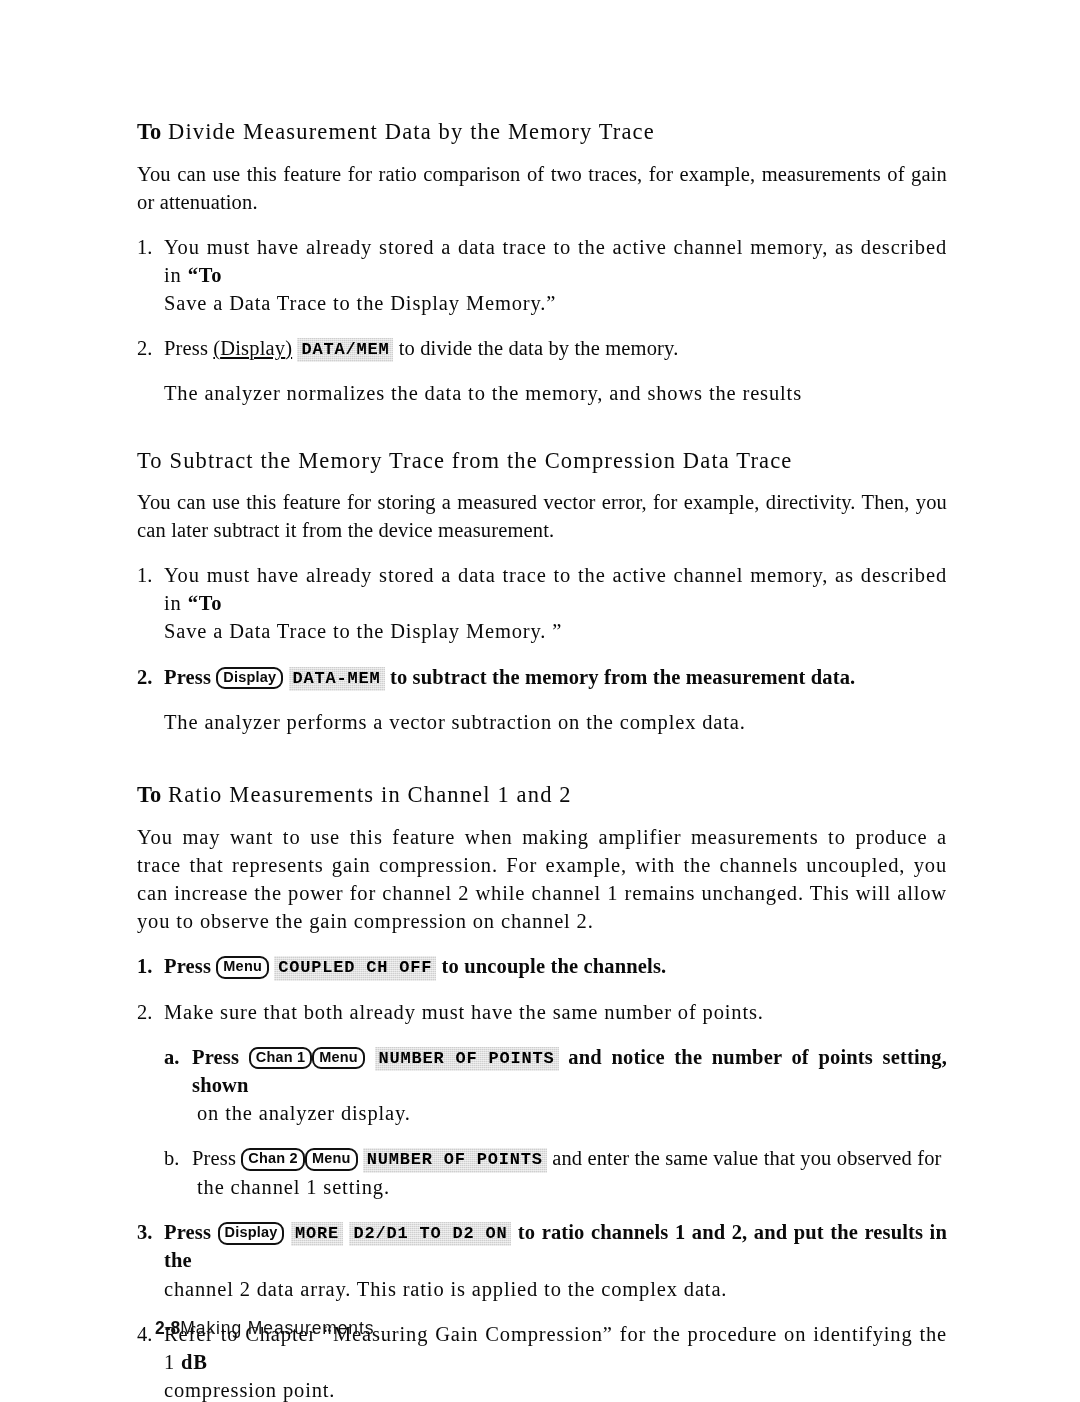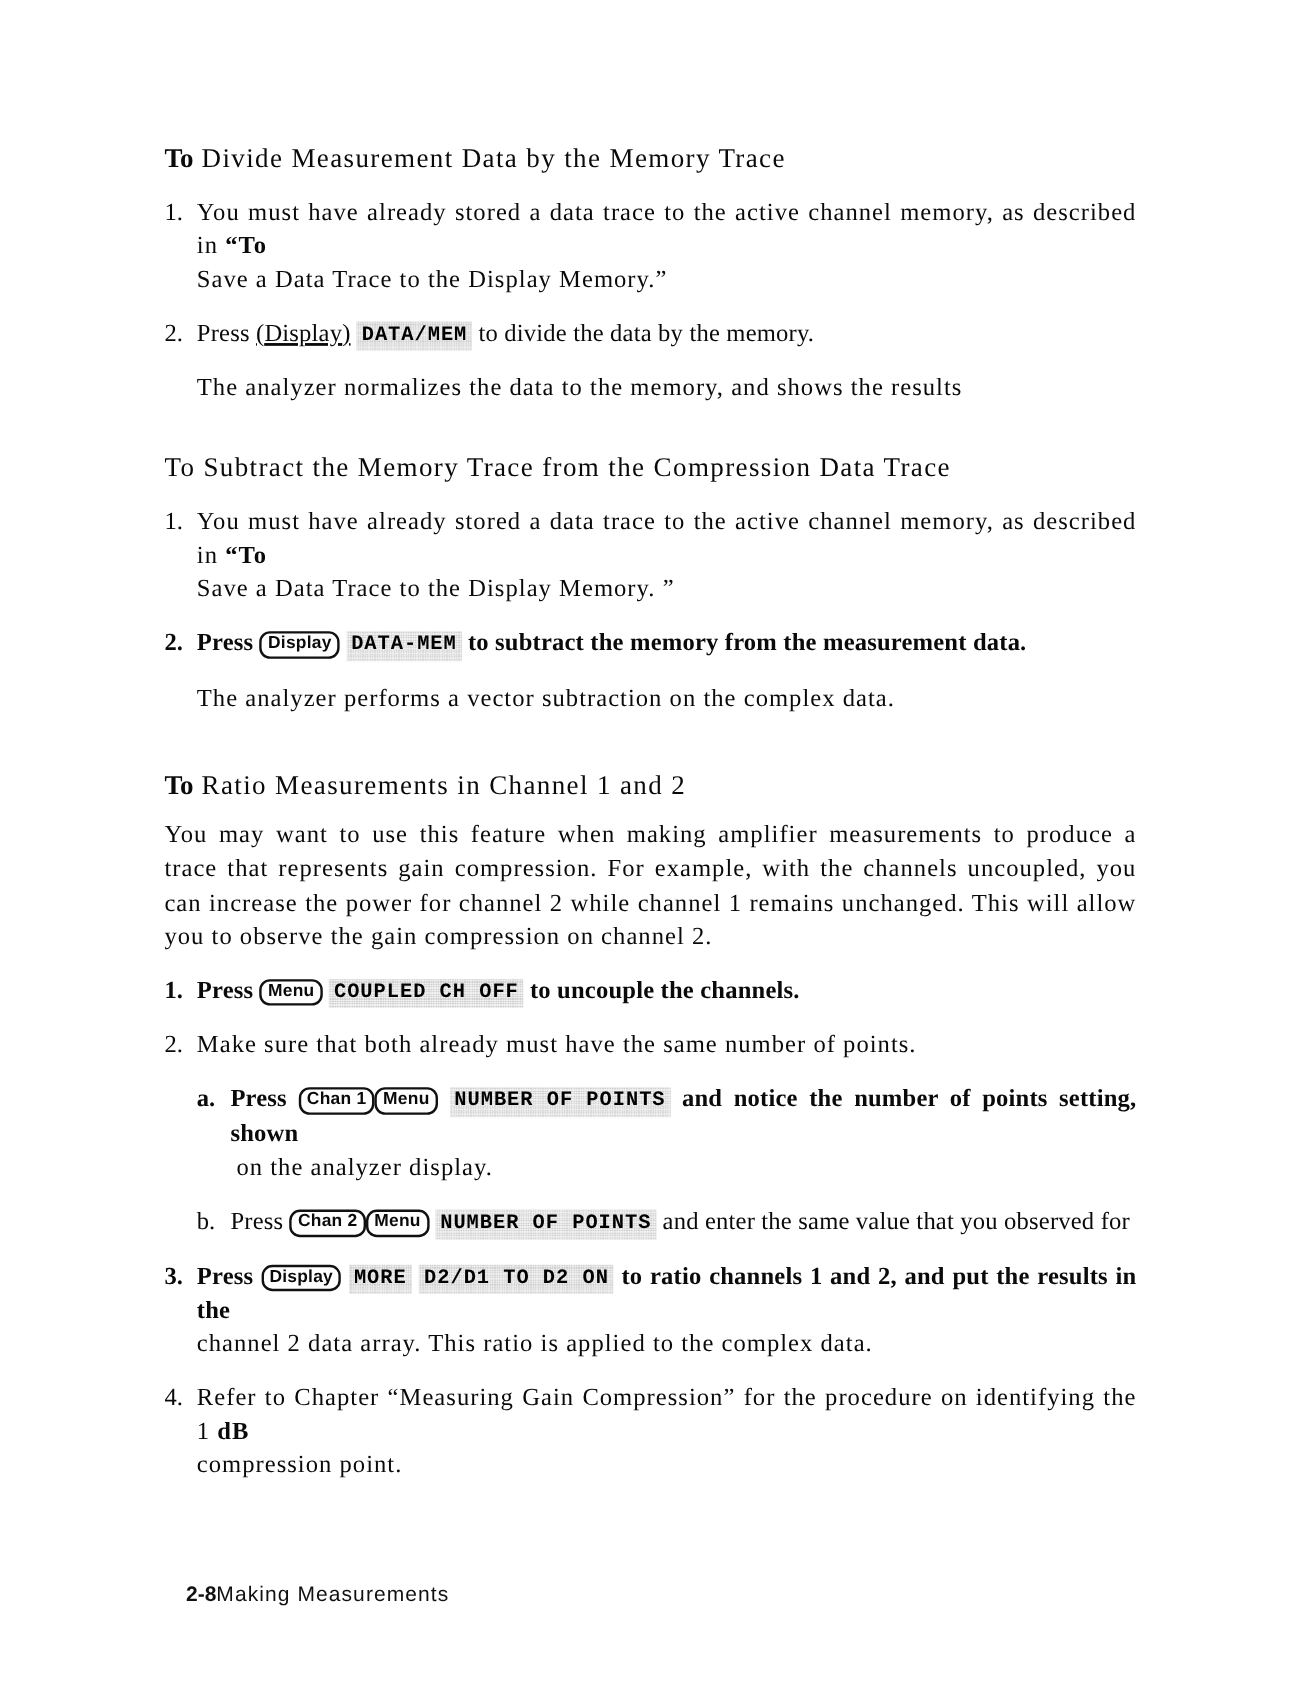--- a/index.html
+++ b/index.html
@@ -203,39 +203,41 @@
 <body>
 
 <div class="page">
 
   <div class="content">
 
     <div class="heading-block heading-gap-1">
       <h2 class="section-heading"><span class="to-bold">To</span> <span>Divide Measurement Data by the Memory Trace</span></h2>
     </div>
 
+    <p class="body-text">You can use this feature for ratio comparison of two traces, for example, measurements of gain or  attenuation.</p>
 
     <div class="item loose">
       <span class="marker">1.</span><span>You must have already stored a data trace to the active channel memory, as described in </span><span class="b">“To</span>
       <span class="cont">Save a Data Trace to the Display Memory.”</span>
     </div>
 
     <div class="item">
       <span class="marker">2.</span><span>Press</span>
       <span class="hardkey-paren">(<span class="kname">Display</span>)</span>
       <span class="softkey">DATA/MEM</span>
       <span>to divide the data by the memory.</span>
     </div>
 
     <div class="note">The analyzer normalizes the data to the memory, and shows the results</div>
 
     <div class="heading-block heading-gap-2">
       <h2 class="section-heading"><span>To Subtract the Memory Trace from the Compression Data Trace</span></h2>
     </div>
 
+    <p class="body-text">You can use this feature for storing a measured vector error, for example, directivity. Then, you can later subtract it from the device measurement.</p>
 
     <div class="item loose">
       <span class="marker">1.</span><span>You must have already stored a data trace to the active channel memory, as described in </span><span class="b">“To</span>
       <span class="cont">Save a Data Trace to the Display Memory. ”</span>
     </div>
 
     <div class="item bold">
       <span class="marker">2.</span><span>Press</span>
       <span class="hardkey">Display</span>
       <span class="softkey">DATA-MEM</span>
@@ -267,20 +269,21 @@
       <span class="softkey">NUMBER OF POINTS</span>
       <span>and notice the number of points setting, shown</span>
       <span class="cont">on the analyzer display.</span>
     </div>
 
     <div class="subitem">
       <span class="marker">b.</span><span>Press</span>
       <span class="hardkey">Chan 2</span><span class="hardkey">Menu</span>
       <span class="softkey">NUMBER OF POINTS</span>
       <span>and enter the same value that you observed for</span>
+      <span class="cont">the channel 1 setting.</span>
     </div>
 
     <div class="item bold">
       <span class="marker">3.</span><span>Press</span>
       <span class="hardkey">Display</span>
       <span class="softkey">MORE</span>
       <span class="softkey">D2/D1 TO D2 ON</span>
       <span>to ratio channels 1 and 2, and put the results in the</span>
       <span class="cont">channel 2 data array. This ratio is applied to the complex data.</span>
     </div>

